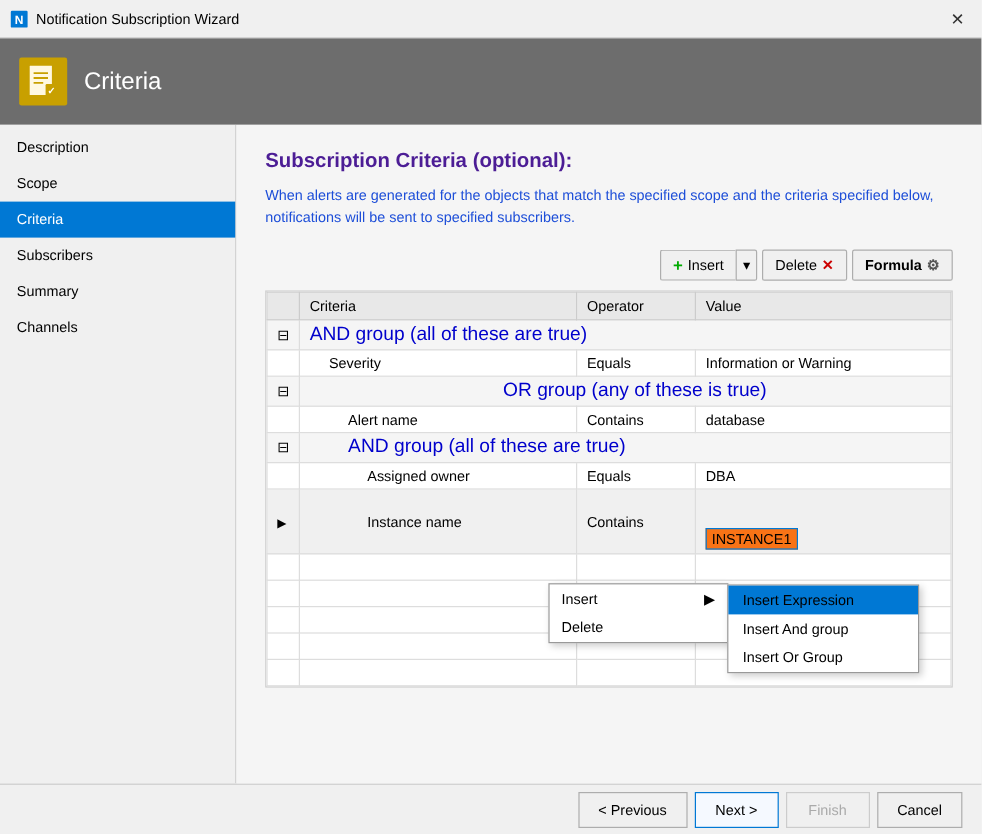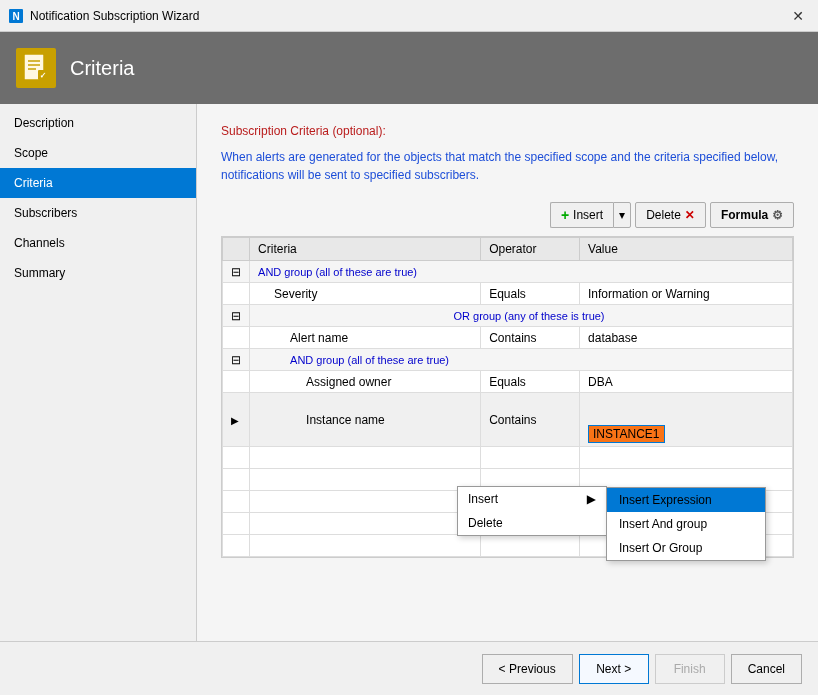--- a/index.html
+++ b/index.html
@@ -105,24 +105,24 @@
     
     .content {
       flex: 1;
       padding: 20px 24px;
       background: #f5f5f5;
       position: relative;
       overflow: auto;
     }
 
     .section-title {
-      font-size: 12px;
-      font-weight: normal;
+      font-size: 17px;
+      font-weight: bold;
       margin-bottom: 10px;
-      color: #b91c1c;
+      color: #4c1d95;
     }
 
     .description-text {
       font-size: 12px;
       color: #1d4ed8;
       margin-bottom: 18px;
       line-height: 1.5;
     }
 
     
@@ -198,21 +198,21 @@
       border: 1px solid #ddd;
       padding: 3px 8px;
       color: #000;
       height: 22px;
     }
     .group-row td {
       background: #f5f5f5;
     }
     .group-label {
       color: #0000cc;
-      font-size: 11px;
+      font-size: 16px;
     }
     .row-arrow {
       color: #000;
       font-size: 10px;
     }
     .instance-value {
       background: #f97316;
       border: 1px solid #0078d4;
       margin-top: 29px;
     }
@@ -261,21 +261,21 @@
 
     
     .footer {
       background: #f0f0f0;
       border-top: 1px solid #ccc;
       padding: 18px 16px;
       display: flex;
       justify-content: flex-end;
       align-items: center;
       gap: 6px;
-      height: 54px;
+      height: 42px;
     }
     .footer-btn {
       padding: 6px 16px;
       border: 1px solid #adadad;
       background: #f0f0f0;
       cursor: pointer;
       font-size: 12px;
       min-width: 70px;
       height: 30px;
     }
@@ -317,22 +317,22 @@
   <span class="header-title">Criteria</span>
 </div>
 
 <div class="main">
 
   <div class="sidebar">
     <div class="sidebar-item">Description</div>
     <div class="sidebar-item">Scope</div>
     <div class="sidebar-item active">Criteria</div>
     <div class="sidebar-item">Subscribers</div>
+    <div class="sidebar-item">Summary</div>
     <div class="sidebar-item">Channels</div>
-    <div class="sidebar-item">Summary</div>
   </div>
 
   <div class="content">
     <div class="section-title">Subscription Criteria (optional):</div>
     <div class="description-text">When alerts are generated for the objects that match the specified scope and the criteria specified below, notifications will be sent to specified subscribers.</div>
 
     <div class="toolbar">
       <button class="toolbar-btn toolbar-btn-insert">
         <span class="insert-plus">+</span>
         <span>Insert</span>

